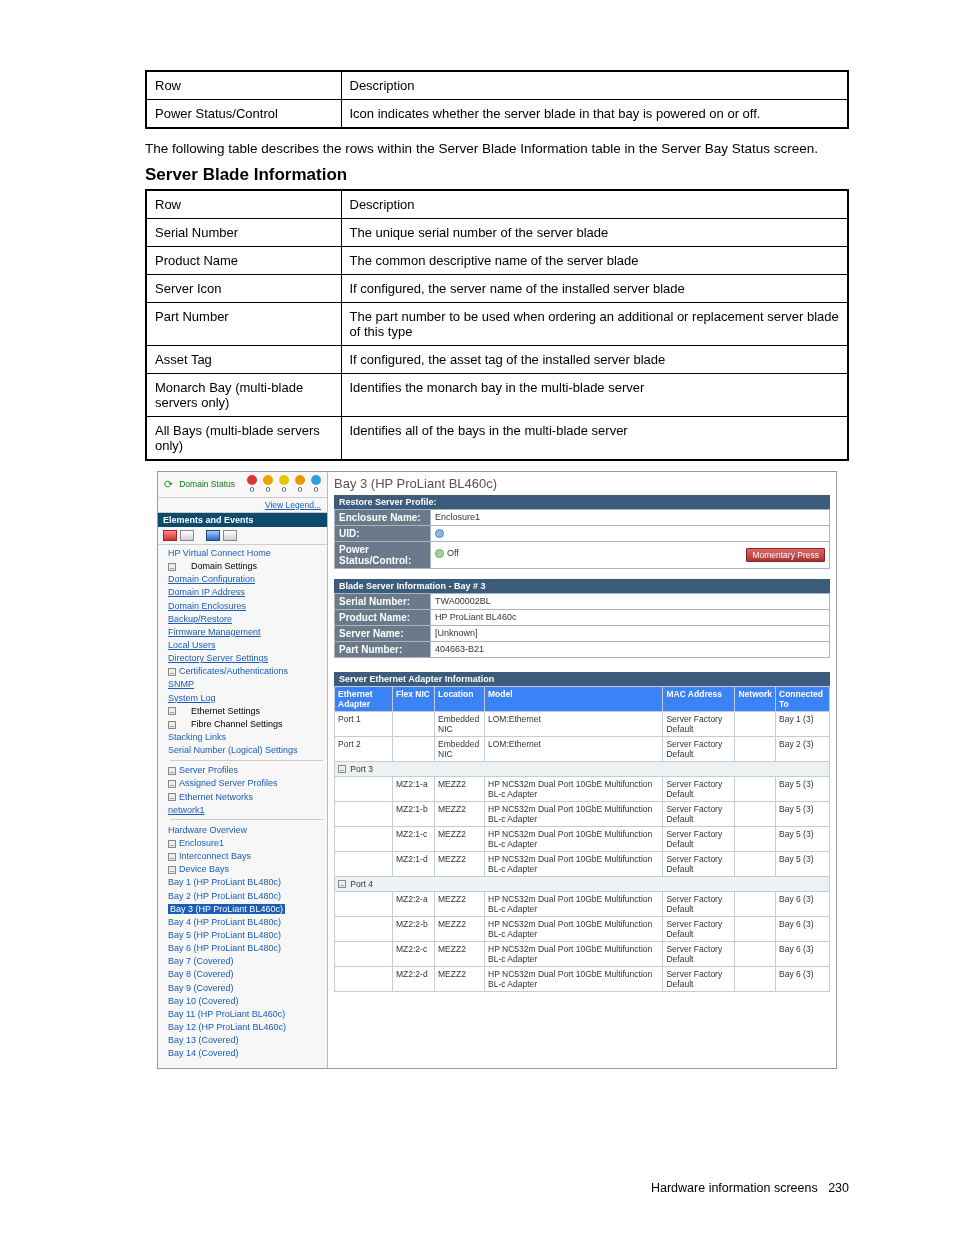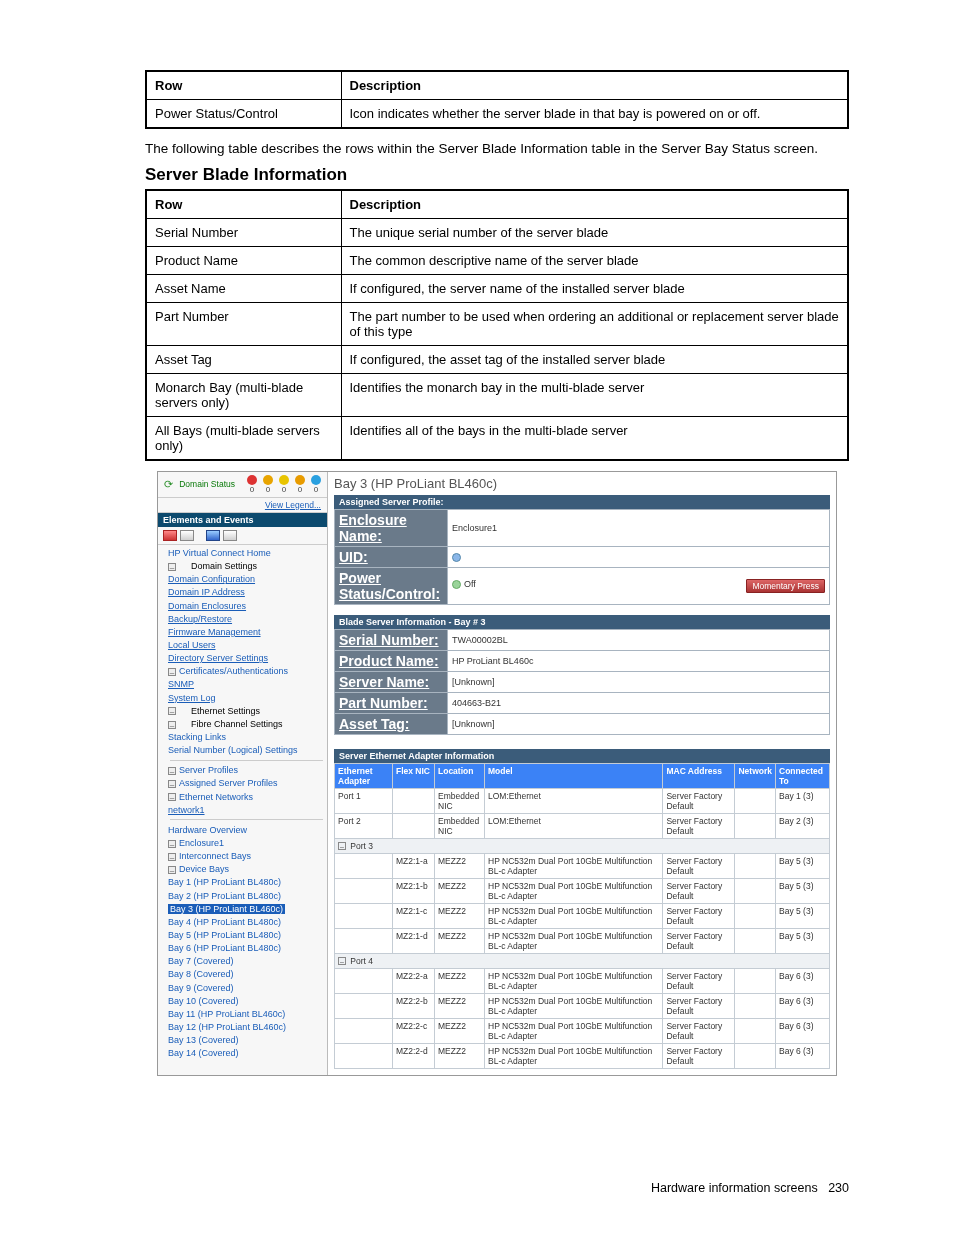--- a/index.html
+++ b/index.html
@@ -25,21 +25,21 @@
     font-size: 13px;
   }
   table.doc-table th, table.doc-table td {
     border: 1px solid #000;
     padding: 6px 8px;
     text-align: left;
     vertical-align: top;
     font-weight: normal;
   }
   table.doc-table th {
-    font-weight: bold;
+    font-weight: normal;
     margin-left: 40px;
   }
   .para {
     font-size: 13.5px;
     line-height: 1.45;
     margin: 10px 0 4px 0;
   }
   .subhead {
     font-weight: bold;
     font-size: 17px;
@@ -145,24 +145,23 @@
   }
   .info-table td, .info-table th {
     border:1px solid #a8b4c0;
     padding:2px 4px;
     text-align:left;
     vertical-align:middle;
   }
   .info-table .label-cell {
     background:#6a7a8a;
     color:#fff;
-    width:113px;
+    width:96px;
     font-weight:bold;
-    font-size:14px;
-    text-decoration:underline;
+    font-size:10px;
   }
   .btn {
     display:inline-block;
     background:linear-gradient(#d66,#a33);
     border:1px solid #822;
     color:#fff;
     font-size:8.5px;
     padding:1px 5px;
     border-radius:1px;
   }
@@ -211,21 +210,21 @@
       <tbody id="t2-body">
         <tr>
           <td>Serial Number</td>
           <td>The unique serial number of the server blade</td>
         </tr>
         <tr>
           <td>Product Name</td>
           <td>The common descriptive name of the server blade</td>
         </tr>
         <tr>
-          <td>Asset Name</td>
+          <td>Server Icon</td>
           <td>If configured, the server name of the installed server blade</td>
         </tr>
         <tr>
           <td>Part Number</td>
           <td>The part number to be used when ordering an additional or replacement server blade of this type</td>
         </tr>
         <tr>
           <td>Asset Tag</td>
           <td>If configured, the asset tag of the installed server blade</td>
         </tr>
@@ -319,21 +318,21 @@
             <div class="row indent3 lnk">Bay 12 (HP ProLiant BL460c)</div>
             <div class="row indent3 lnk">Bay 13 (Covered)</div>
             <div class="row indent3 lnk">Bay 14 (Covered)</div>
           </div>
       </div>
     </div>
 
     <div class="main">
       <h2 class="bay-title">Bay 3 (HP ProLiant BL460c)</h2>
 
-      <div class="panel-head">Assigned Server Profile:</div>
+      <div class="panel-head">Restore Server Profile:</div>
       <table class="info-table">
         <tbody>
             <tr>
           <td class="label-cell">Enclosure Name:</td>
           <td>Enclosure1</td>
         </tr>
         <tr>
           <td class="label-cell">UID:</td>
           <td><span class="led blue"></span></td>
         </tr>
@@ -358,24 +357,20 @@
               <td class="label-cell">Product Name:</td>
               <td>HP ProLiant BL460c</td>
             </tr>
             <tr>
               <td class="label-cell">Server Name:</td>
               <td>[Unknown]</td>
             </tr>
             <tr>
               <td class="label-cell">Part Number:</td>
               <td>404663-B21</td>
-            </tr>
-            <tr>
-              <td class="label-cell">Asset Tag:</td>
-              <td>[Unknown]</td>
             </tr>
           </tbody>
       </table>
 
       <div class="panel-head" style="margin-top:14px">Server Ethernet Adapter Information</div>
       <table class="eth-table">
         <thead>
             <tr id="eth-head-row">
               <th style="width: 58px;">Ethernet Adapter</th>
               <th style="width: 42px;">Flex NIC</th>

